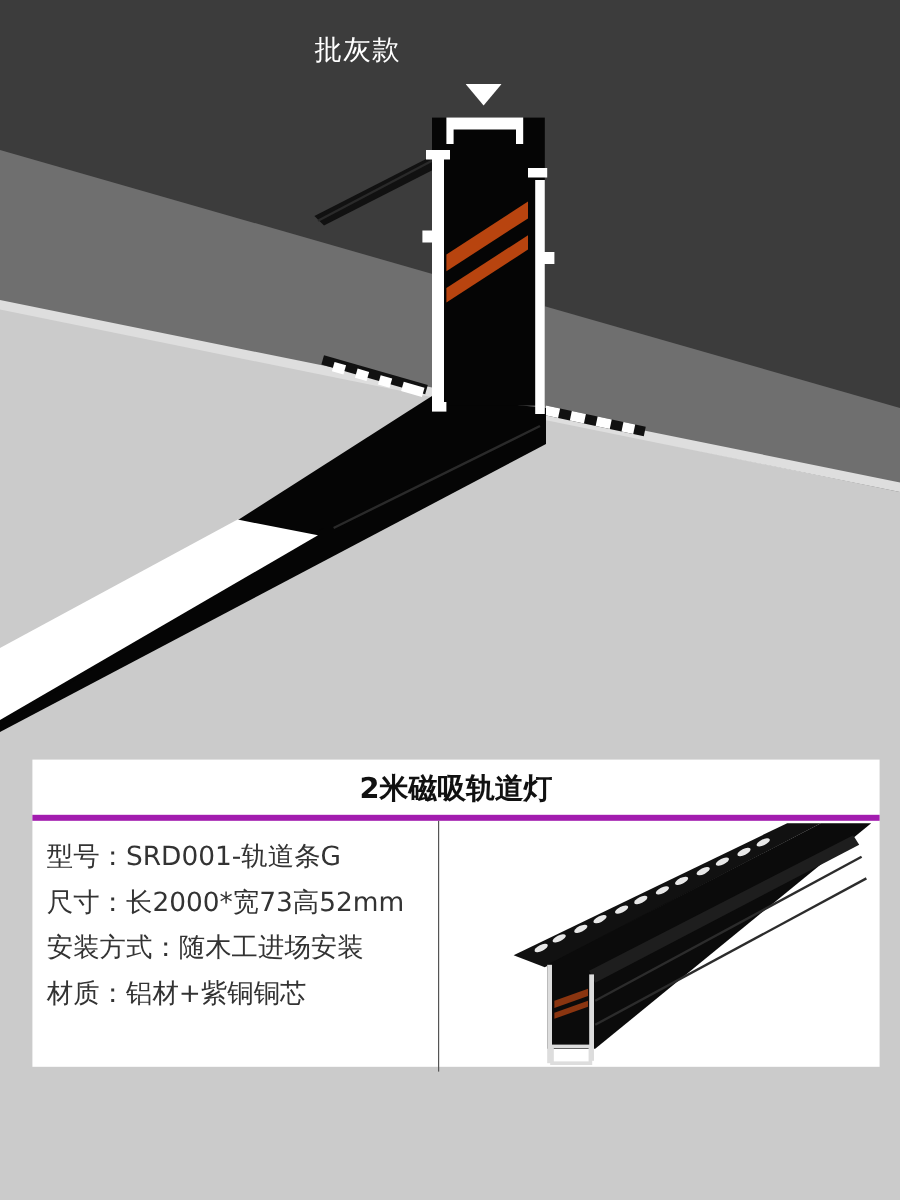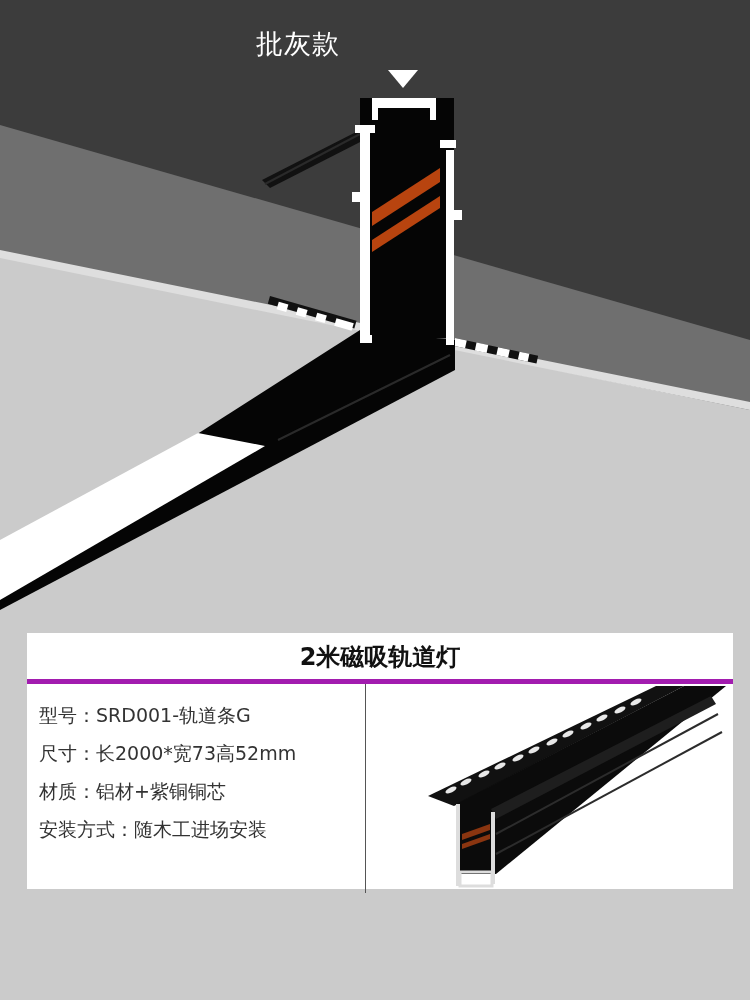--- a/index.html
+++ b/index.html
@@ -5,38 +5,38 @@
   html, body { margin: 0; padding: 0; }
   body {
     width: 750px; height: 1000px; overflow: hidden;
     background: #cbcbcb;
     font-family: "DejaVu Sans", "Liberation Sans", sans-serif;
     position: relative;
   }
   .scene { position: absolute; left: 0; top: 0; width: 750px; height: 1000px; }
   .variant-label {
     position: absolute; left: 0; width: 596px; top: 26px;
-    text-align: center; color: #ffffff; font-size: 27px; letter-spacing: 1px;
+    text-align: center; color: #ffffff; font-size: 23px; letter-spacing: 1px;
   }
   .spec-card {
     position: absolute; left: 27px; top: 633px; width: 706px; height: 256px;
     background: #ffffff;
   }
   .card-title {
     height: 46px; line-height: 48px; text-align: center;
     font-size: 24px; font-weight: bold; color: #111;
     border-bottom: 5px solid #a21caf;
   }
   .card-body { position: relative; height: 209px; }
   .spec-list {
     position: absolute; left: 12px; top: 12px;
     list-style: none; margin: 0; padding: 0;
   }
   .spec-row {
-    font-size: 19px; color: #333; height: 38px; line-height: 38px; white-space: nowrap;
+    font-size: 22px; color: #333; height: 38px; line-height: 38px; white-space: nowrap;
   }
   .col-divider {
     position: absolute; left: 338px; top: 0; width: 1px; height: 209px; background: #555;
   }
   .product-thumb { position: absolute; left: 339px; top: 0; width: 367px; height: 209px; }
 </style>
 </head>
 <body>
 
 <svg class="scene" viewBox="0 0 750 1000" xmlns="http://www.w3.org/2000/svg">
@@ -94,24 +94,24 @@
   <div class="card-title">2米磁吸轨道灯</div>
   <div class="card-body">
     <ul class="spec-list">
       <li class="spec-row">
         <span>型号：</span><span>SRD001-轨道条G</span>
       </li>
       <li class="spec-row">
         <span>尺寸：</span><span>长2000*宽73高52mm</span>
       </li>
       <li class="spec-row">
-        <span>材质：</span><span>铝材+紫铜铜芯</span>
+        <span>安装方式：</span><span>随木工进场安装</span>
       </li>
       <li class="spec-row">
-        <span>安装方式：</span><span>随木工进场安装</span>
+        <span>材质：</span><span>铝材+紫铜铜芯</span>
       </li>
     </ul>
     <div class="col-divider"></div>
     <svg class="product-thumb" viewBox="0 0 367 209" xmlns="http://www.w3.org/2000/svg">
 
       <polygon points="62,112 290,2 318,2 88,122" fill="#111"></polygon>
       <g fill="#e8e8e8">
         <ellipse cx="85" cy="106" rx="6" ry="2.5" transform="rotate(-26 85 106)"></ellipse>
         <ellipse cx="100" cy="98" rx="6" ry="2.5" transform="rotate(-26 100 98)"></ellipse>
         <ellipse cx="118" cy="90" rx="6" ry="2.5" transform="rotate(-26 118 90)"></ellipse>

